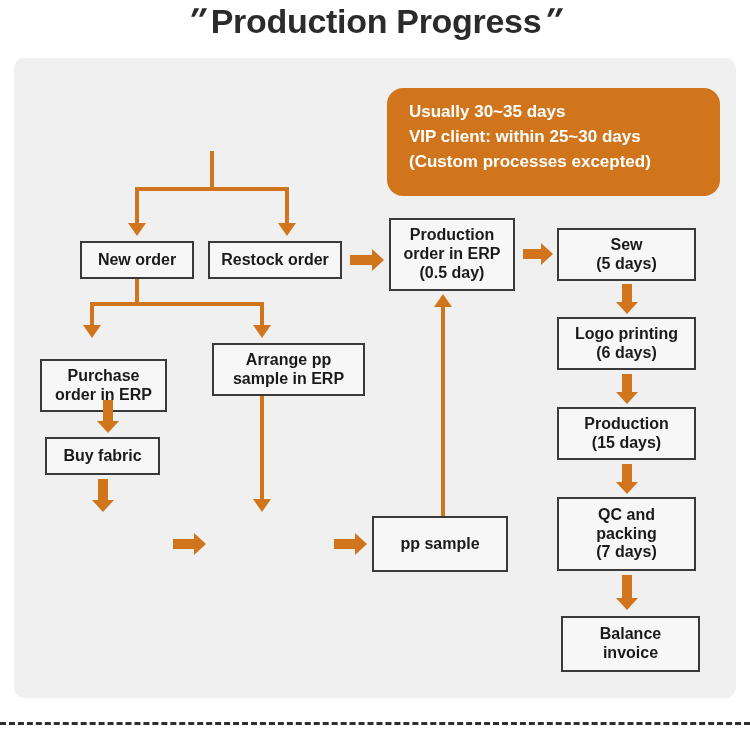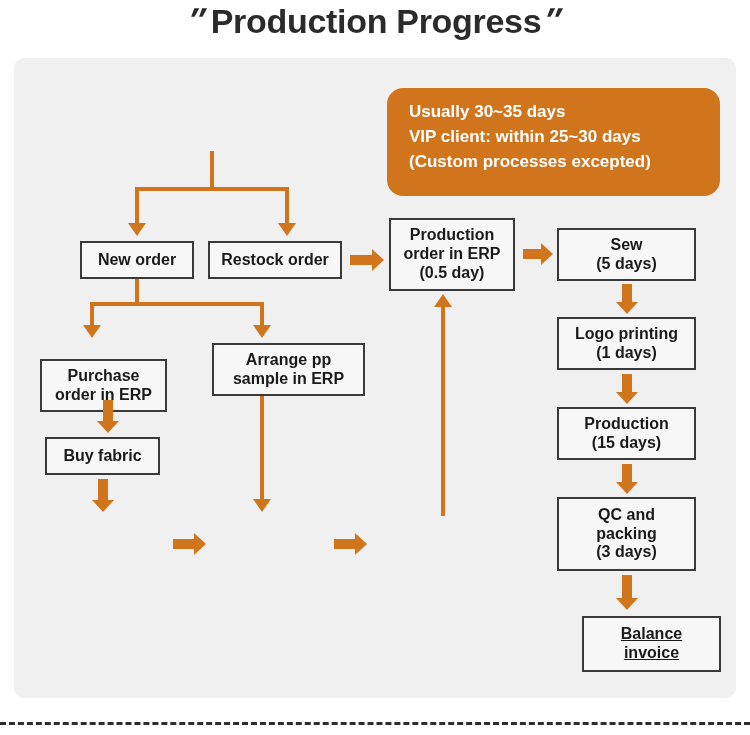--- a/index.html
+++ b/index.html
@@ -134,39 +134,40 @@
   <div class="node" style="left:26px; top:301px; width:127px; height:53px;">Purchase
 order in ERP</div>
 
   <div class="node" style="left:170px; top:285px; width:153px; height:53px;margin-left:28px;">Arrange pp
 sample in ERP</div>
 
   <div class="node" style="left:31px; top:379px; width:115px; height:38px;">Buy fabric</div>
 
 
 
+  <div class="node" style="left:358px; top:458px; width:136px; height:56px;">pp sample</div>
 
   <div class="node" style="left:375px; top:160px; width:126px; height:73px;">Production
 order in ERP
 (0.5 day)</div>
 
   <div class="node" style="left:543px; top:170px; width:139px; height:53px;">Sew
 (5 days)</div>
 
   <div class="node" style="left:543px; top:259px; width:139px; height:53px;">Logo printing
-(1 days)</div>
+(6 days)</div>
 
   <div class="node" style="left:543px; top:349px; width:139px; height:53px;">Production
 (15 days)</div>
 
   <div class="node" style="left:543px; top:439px; width:139px; height:74px;">QC and
 packing
-(3 days)</div>
-
-  <div class="node" style="left:568px; top:558px; width:139px; height:56px;text-decoration:underline;">Balance
+(7 days)</div>
+
+  <div class="node" style="left:547px; top:558px; width:139px; height:56px;">Balance
 invoice</div>
 
   <div class="ln vln" style="left:196px; top:93px; height:40px;"></div>
   <div class="ln hln" style="left:121px; top:129px; width:154px;"></div>
   <div class="ln vln" style="left:121px; top:129px; height:38px;"></div>
   <div class="ah down" style="left:114px; top:165px;"></div>
   <div class="ln vln" style="left:271px; top:129px; height:38px;"></div>
   <div class="ah down" style="left:264px; top:165px;"></div>
 
   <div class="ln vln" style="left:121px; top:221px; height:27px;"></div>

